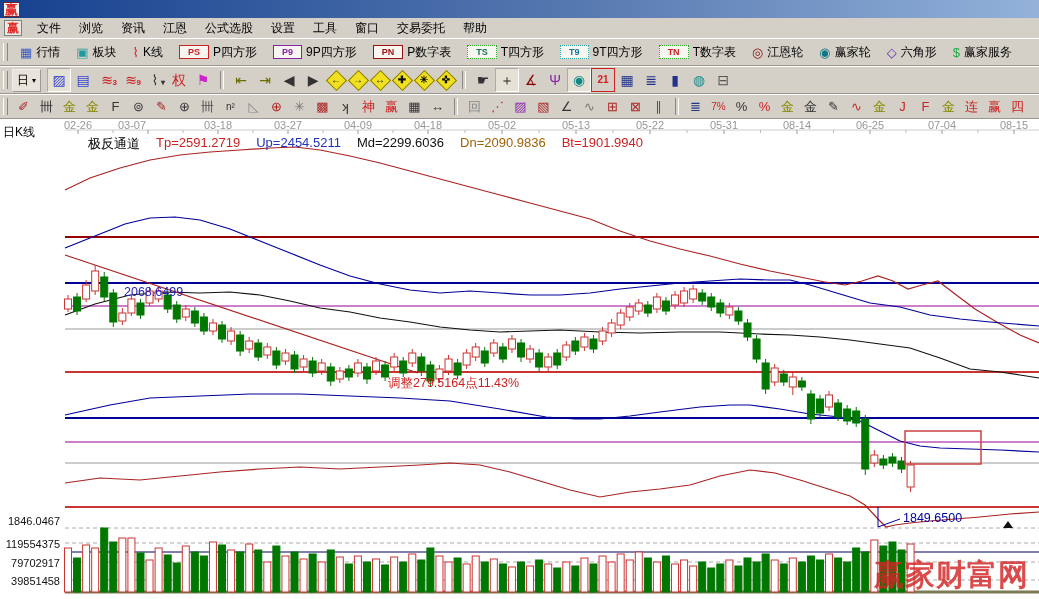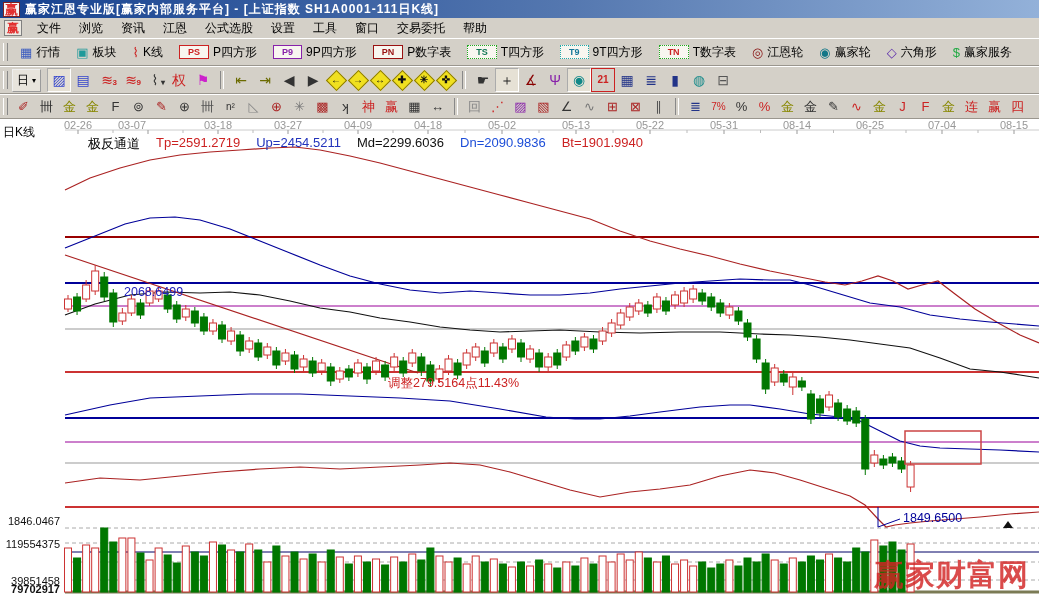--- a/index.html
+++ b/index.html
@@ -56,21 +56,20 @@
   #scale-left{position:absolute;left:0;top:0;width:64px;height:426px;}
   .sclab{position:absolute;right:4px;font-size:11px;color:#111;text-align:right;white-space:nowrap;}
   #watermark{position:absolute;left:874px;top:436px;font-size:30px;font-weight:bold;
     font-family:"Liberation Serif",serif;color:rgba(210,35,35,0.82);letter-spacing:1px;pointer-events:none;}
 </style>
 </head>
 <body>
 
 <div id="titlebar">
   <span class="logo">赢</span>
-  <span class="ttext">赢家江恩专业版[赢家内部服务平台] - [上证指数  SH1A0001-111日K线]</span>
 </div>
 
 <div id="menubar">
   <span class="logo2">赢</span>
   <span id="menu-items" style="display:flex;">
       <span class="menu-item">文件</span>
       <span class="menu-item">浏览</span>
       <span class="menu-item">资讯</span>
       <span class="menu-item">江恩</span>
       <span class="menu-item">公式选股</span>
@@ -593,26 +592,26 @@
       <span class="datelab" style="left: 870px;">06-25</span>
       <span class="datelab" style="left: 942px;">07-04</span>
       <span class="datelab" style="left: 1014px;">08-15</span>
     </div>
   <div id="periodlab">日K线</div>
   <div id="indicator">
     <span class="iname">极反通道</span>
   <span style="color: rgb(204, 34, 34);">Tp=2591.2719</span>
       <span style="color: rgb(34, 51, 187);">Up=2454.5211</span>
       <span style="color: rgb(17, 17, 17);">Md=2299.6036</span>
-      <span style="color: #1d4ed8;">Dn=2090.9836</span>
+      <span style="color: #a16207;">Dn=2090.9836</span>
       <span style="color: rgb(204, 34, 34);">Bt=1901.9940</span>
     </div>
   <div id="ann-level" class="annot">2068.6499</div>
   <div id="ann-pullback" class="annot">调整279.5164点11.43%</div>
   <div id="ann-low" class="annot">1849.6500</div>
   <div id="scale-left">
     <span class="sclab" style="top:396px;">1846.0467</span>
   <span class="sclab" style="top: 419px;">119554375</span>
-      <span class="sclab" style="top: 464px; font-weight: bold;">79702917</span>
+      <span class="sclab" style="top: 438px;">79702917</span>
       <span class="sclab" style="top: 456px;">39851458</span>
     </div>
   <div id="watermark">赢家财富网</div>
 </div>
 
 </body></html>

